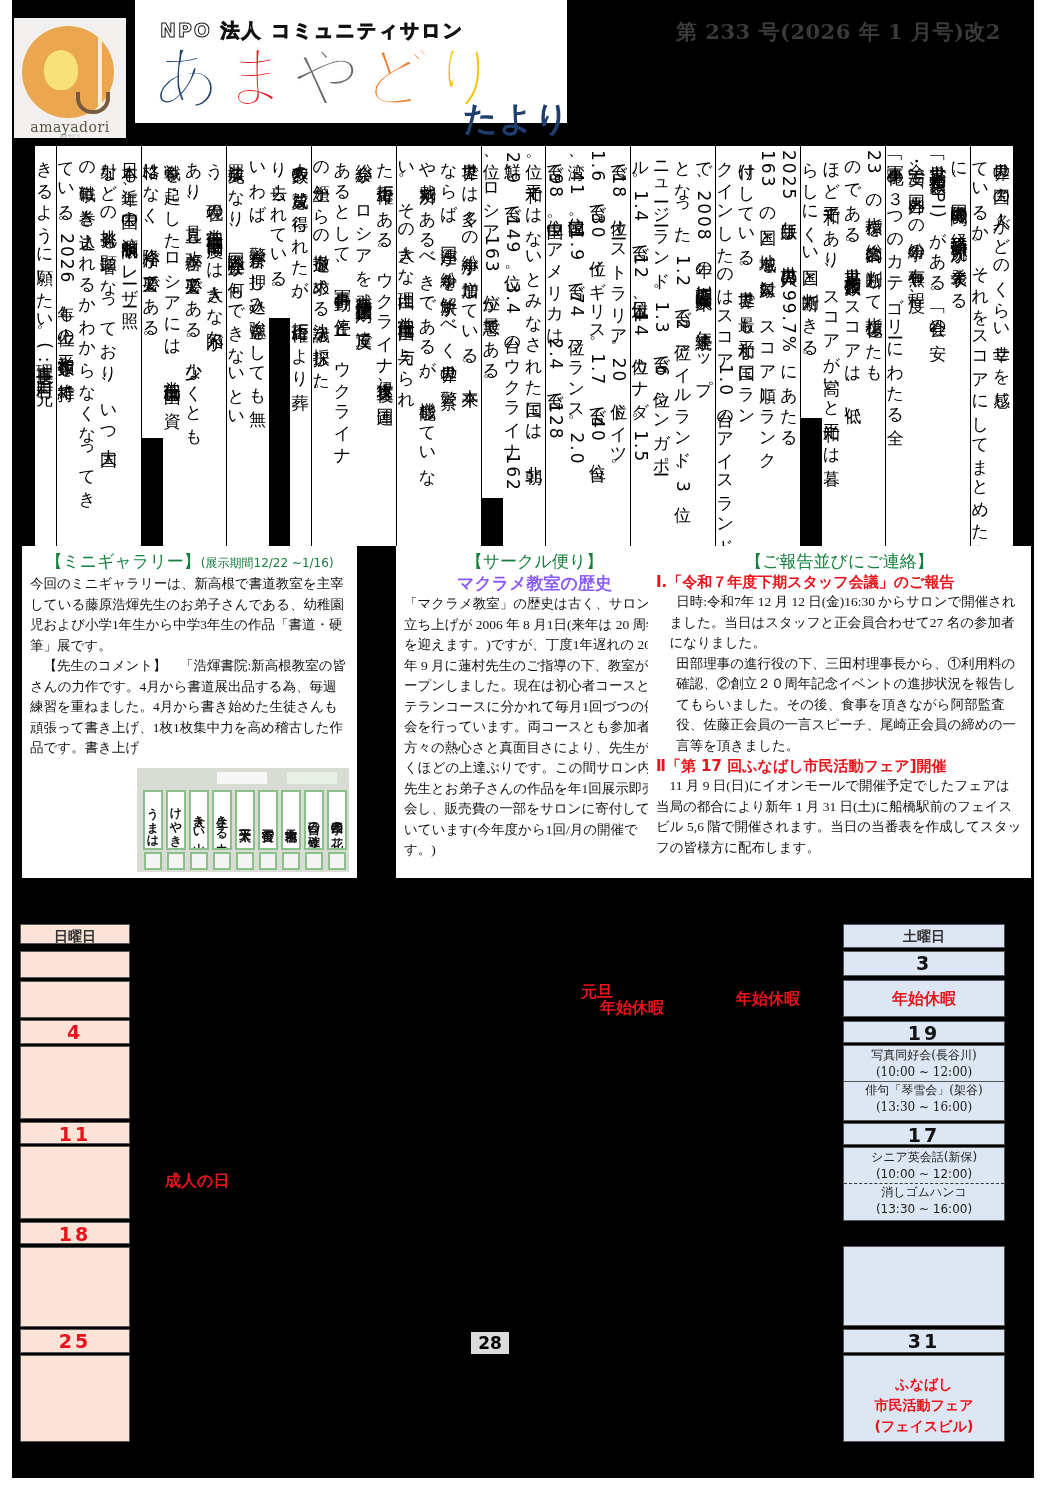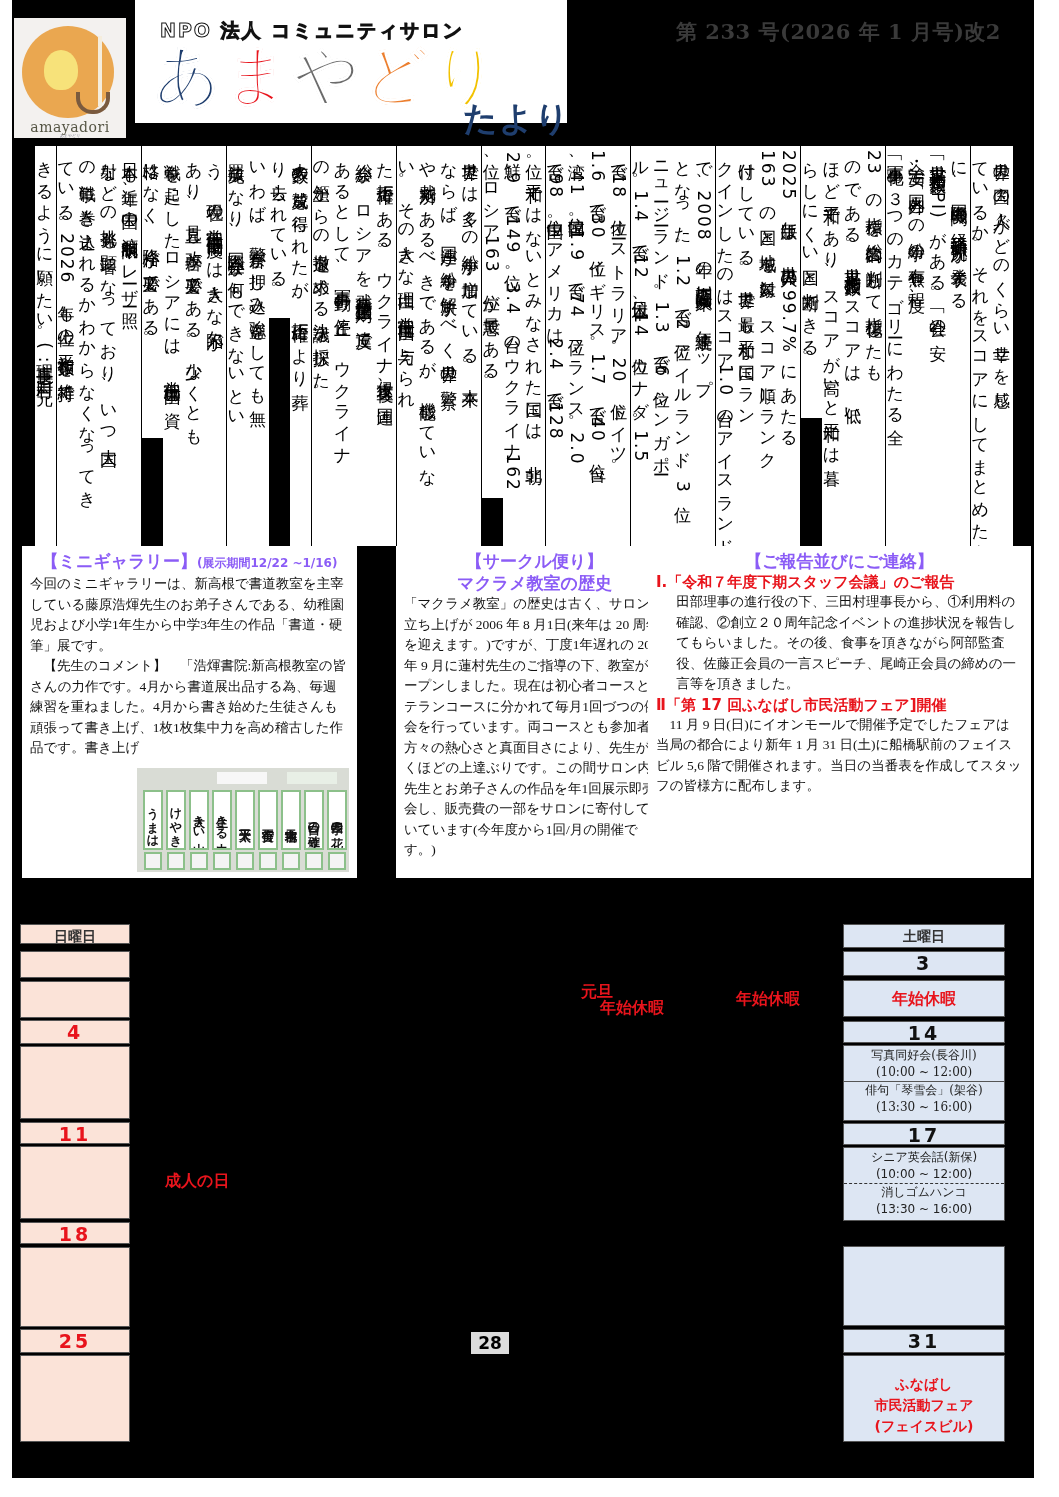--- a/index.html
+++ b/index.html
@@ -24,21 +24,21 @@
 
   .vtext-wrap { position:absolute; left:35px; top:146px; width:978px; height:400px; }
   .vcol { position:absolute; top:0; writing-mode:vertical-rl; background:#fff; color:#000;
           font-family:"DejaVu Sans", sans-serif; font-size:17px; line-height:21px; letter-spacing:2px;
           padding:4px 1px; box-sizing:border-box; overflow:hidden; white-space:nowrap; }
 
   .box { position:absolute; background:#fff; box-sizing:border-box; font-family:"DejaVu Sans", sans-serif; }
   .box-gallery { left:22px; top:546px; width:335px; height:332px; padding:4px 8px; }
   .box-circle { left:363px; top:546px; width:277px; height:332px; padding:4px 8px;margin-left:33px; }
   .box-report { left:648px; top:546px; width:383px; height:332px; padding:4px 8px; }
-  .box-head { color:#8b5cf6; font-size:17px; font-weight:bold; text-align:center; line-height:22px; }
+  .box-head { color:#15803d; font-size:17px; font-weight:normal; text-align:center; line-height:22px; }
   .box-head small { font-size:12px; }
   .box-sub { color:#8b5cf6; font-size:17px; font-weight:bold; text-align:center; line-height:22px; }
   .box-p { font-size:13.5px; line-height:20.5px; color:#111; margin:0;font-family:Liberation Serif, serif; }
   .box-h2 { color:#e8141c; font-size:15px; font-weight:bold; line-height:20px; margin:0; }
   .indent { text-indent:1em; }
   .gallery-photo { position:absolute; left:115px; top:222px; width:212px; height:104px; background:#d9dcd5; }
   .scroll { position:absolute; top:22px; width:16px; height:56px; background:#fff; border:2px solid #8cc08a;
             writing-mode:vertical-rl; font-size:12px; font-weight:bold; color:#111; line-height:16px; text-align:center; overflow:hidden; }
   .scroll-base { position:absolute; top:84px; width:14px; height:14px; border:2px solid #8cc08a; background:#f4f4f4; }
   .photo-sign { position:absolute; top:4px; height:12px; background:#f7f7f7; font-size:5px; color:#444; }
@@ -162,20 +162,21 @@
 
 <div class="box box-circle">
   <div class="box-head">【サークル便り】</div>
   <div class="box-sub">マクラメ教室の歴史</div>
   <p class="box-p">「マクラメ教室」の歴史は古く、サロンの立ち上げが 2006 年 8 月1日(来年は 20 周年を迎えます。)ですが、丁度1年遅れの 2007 年 9 月に蓮村先生のご指導の下、教室がオープンしました。現在は初心者コースとベテランコースに分かれて毎月1回づつの例会を行っています。両コースとも参加者の方々の熱心さと真面目さにより、先生が驚くほどの上達ぶりです。この間サロン内で先生とお弟子さんの作品を年1回展示即売会し、販売費の一部をサロンに寄付して頂いています(今年度から1回/月の開催です。)</p>
 </div>
 
 <div class="box box-report">
   <div class="box-head">【ご報告並びにご連絡】</div>
   <p class="box-h2">Ⅰ.「令和７年度下期スタッフ会議」のご報告</p>
+  <p class="box-p indent" style="padding-left:1em;text-indent:0.5em;">日時:令和7年 12 月 12 日(金)16:30 からサロンで開催されました。当日はスタッフと正会員合わせて27 名の参加者になりました。</p>
   <p class="box-p" style="padding-left:1.5em;">田部理事の進行役の下、三田村理事長から、①利用料の確認、②創立２０周年記念イベントの進捗状況を報告してもらいました。その後、食事を頂きながら阿部監査役、佐藤正会員の一言スピーチ、尾崎正会員の締めの一言等を頂きました。</p>
   <p class="box-h2">Ⅱ「第 17 回ふなばし市民活動フェア]開催</p>
   <p class="box-p indent">11 月 9 日(日)にイオンモールで開催予定でしたフェアは当局の都合により新年 1 月 31 日(土)に船橋駅前のフェイスビル 5,6 階で開催されます。当日の当番表を作成してスタッフの皆様方に配布します。</p>
 </div>
 
 <div class="cal-cell sun cal-head" style="top:924px;height:20px;text-align:center;">日曜日</div>
 <div class="cal-cell sun" style="top:951px;height:27px;"></div>
 <div class="cal-cell sun" style="top:981px;height:37px;"></div>
 <div class="cal-cell sun cal-num red" style="top:1020px;height:24px;">4</div>
 <div class="cal-cell sun" style="top:1046px;height:73px;"></div>
@@ -184,21 +185,21 @@
 <div class="cal-cell sun cal-num red" style="top:1222px;height:22px;">18</div>
 <div class="cal-cell sun" style="top:1247px;height:80px;"></div>
 <div class="cal-cell sun cal-num red" style="top:1329px;height:24px;">25</div>
 <div class="cal-cell sun" style="top:1355px;height:87px;"></div>
 
 <div class="cal-cell sat cal-head" style="top:924px;height:24px;">土曜日</div>
 <div class="cal-cell sat cal-num blk" style="top:951px;height:25px;">3</div>
 <div class="cal-cell sat" style="top:980px;height:37px;">
   <div class="holiday" style="position:static;line-height:35px;font-size:16px;">年始休暇</div>
 </div>
-<div class="cal-cell sat cal-num blk" style="top:1021px;height:22px;">14</div>
+<div class="cal-cell sat cal-num blk" style="top:1021px;height:22px;">19</div>
 <div class="cal-cell sat" style="top:1045px;height:76px;padding-top:1px;">
   <div class="sat-ev">写真同好会(長谷川)</div>
   <div class="sat-ev">(10:00 ~ 12:00)</div>
   <div style="border-top:1px solid #555;"></div>
   <div class="sat-ev">俳句「琴雪会」(架谷)</div>
   <div class="sat-ev">(13:30 ~ 16:00)</div>
 </div>
 <div class="cal-cell sat cal-num blk" style="top:1123px;height:22px;">17</div>
 <div class="cal-cell sat" style="top:1147px;height:74px;padding-top:1px;">
   <div class="sat-ev" style="font-family:'DejaVu Sans',sans-serif;">シニア英会話(新保)</div>

